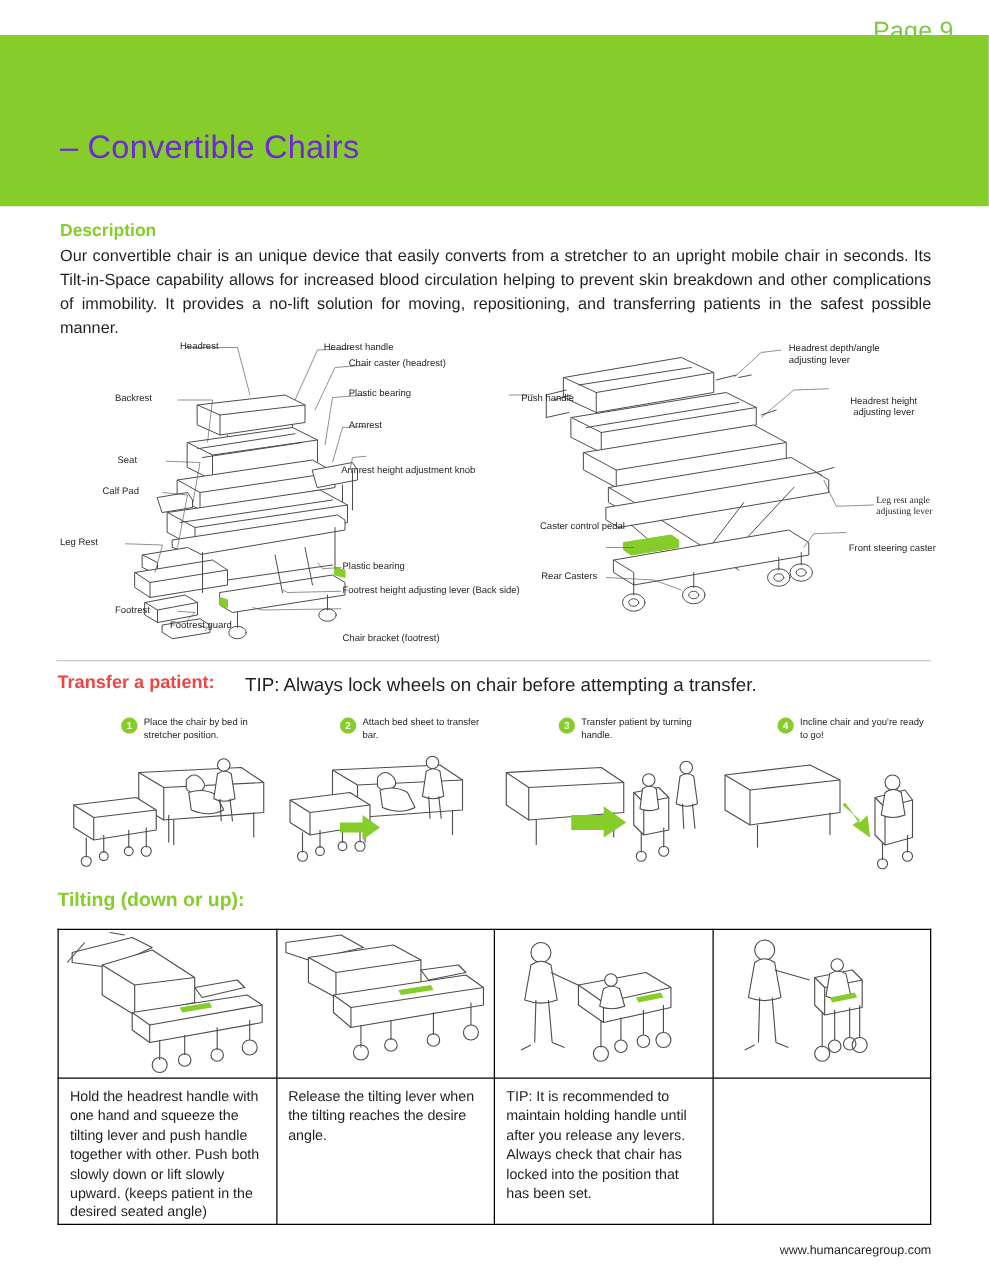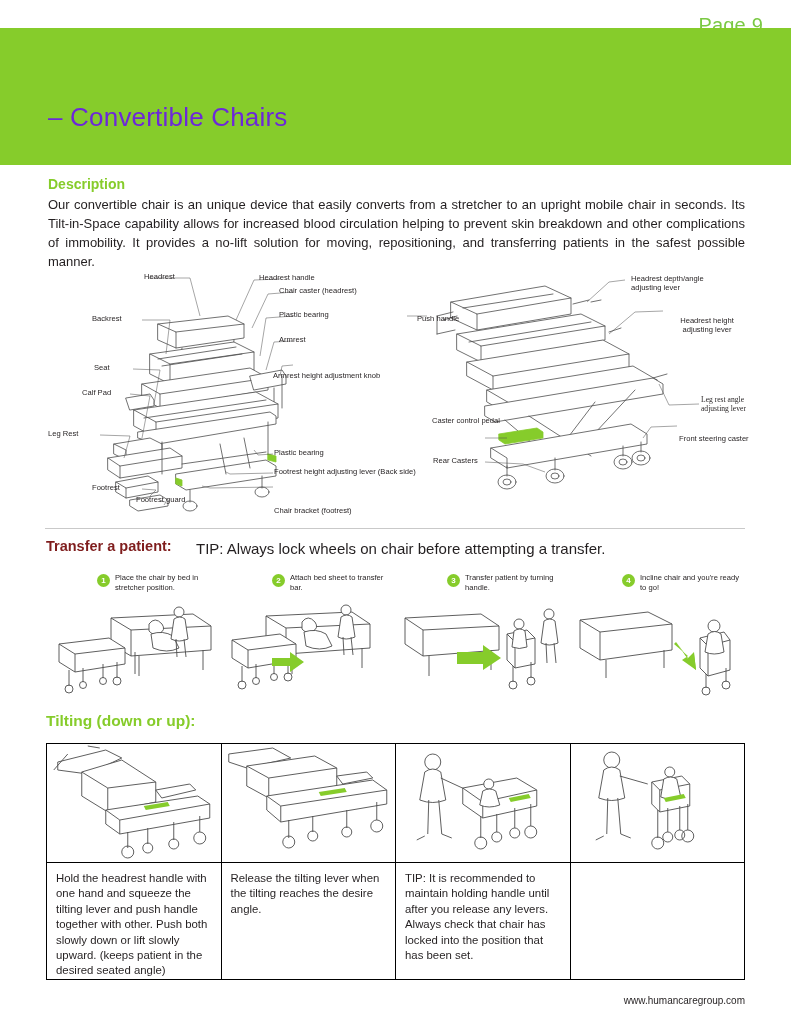--- a/index.html
+++ b/index.html
@@ -91,21 +91,21 @@
     background: #c9c9c9;
     height: 1px;
   }
   
   .sec-rule-1 { top: 528px; left: 45px; width: 700px; }
   .transfer-heading {
     position: absolute;
     top: 538px; left: 46px;
     font-size: 14.5px;
     font-weight: bold;
-    color: #7f1d1d;
+    color: #ef4444;
   }
   .transfer-tip {
     position: absolute;
     top: 540px; left: 196px;
     font-size: 15px;
     color: #231f20;
   }
   .steps {
     position: absolute;
     top: 570px; left: 45px;

